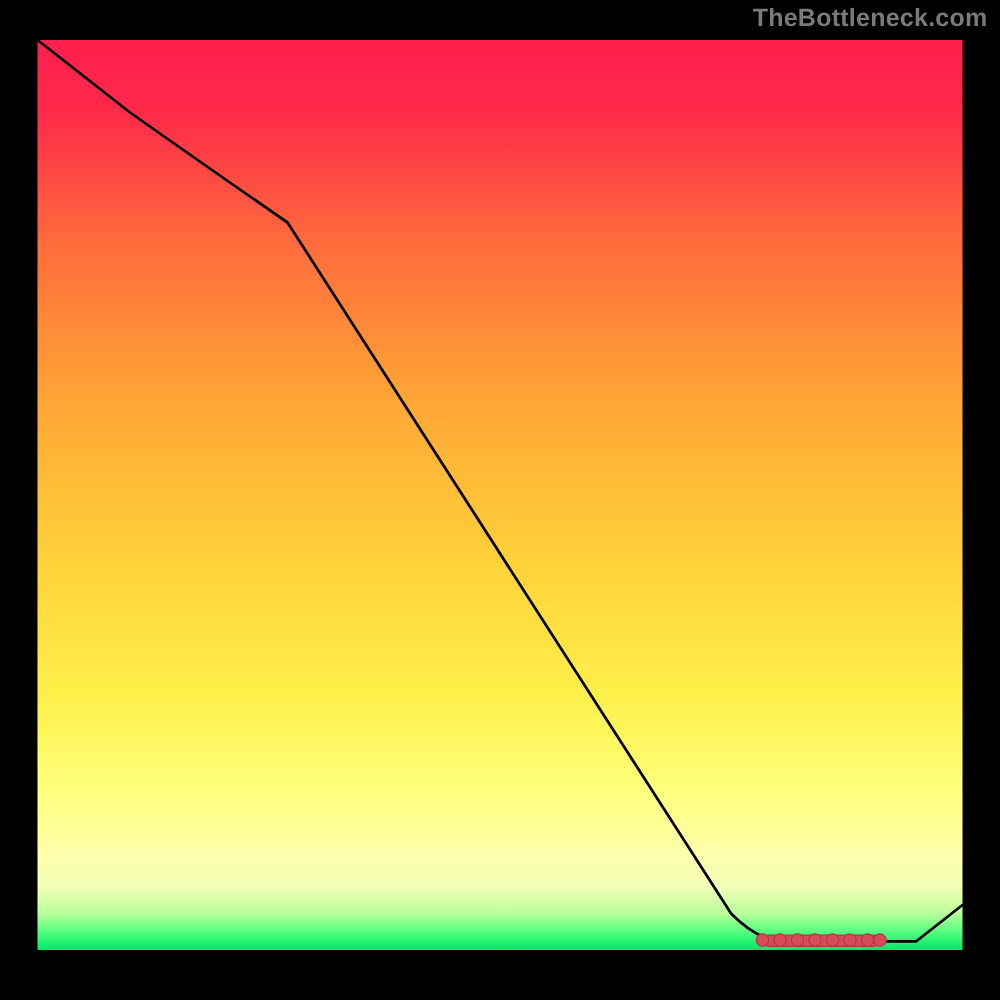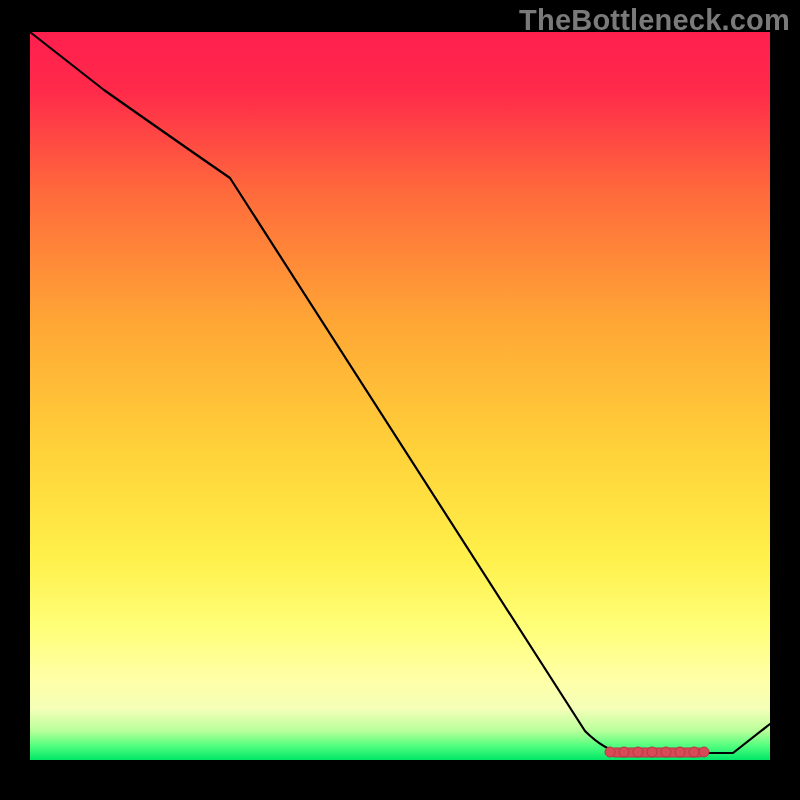--- a/index.html
+++ b/index.html
@@ -15,21 +15,21 @@
     width: 800px;
     height: 800px;
     background: #000;
     position: relative;
   }
   .watermark {
     position: absolute;
     top: 4px;
     right: 10px;
     color: #7a7a7a;
-    font-size: 29px;
+    font-size: 20px;
     font-weight: 600;
     letter-spacing: 0.2px;
     user-select: none;
   }
   svg {
     display: block;
   }
 </style>
 </head>
 <body>

